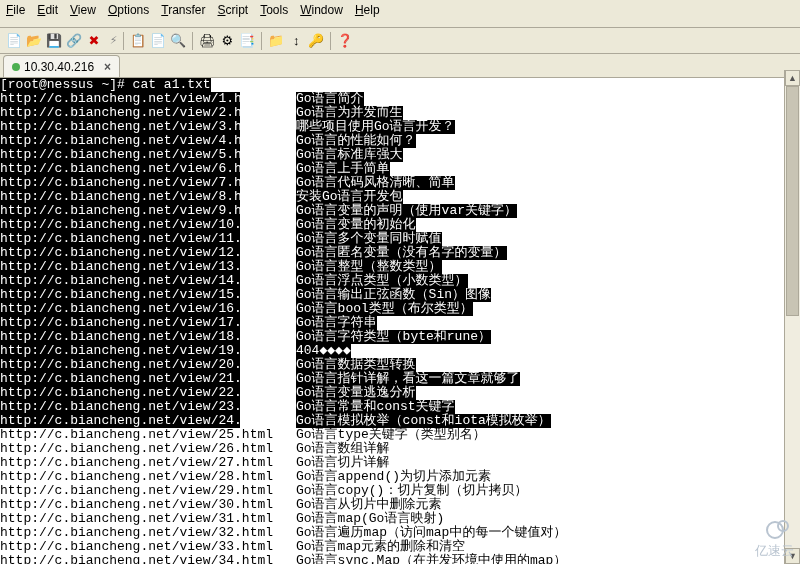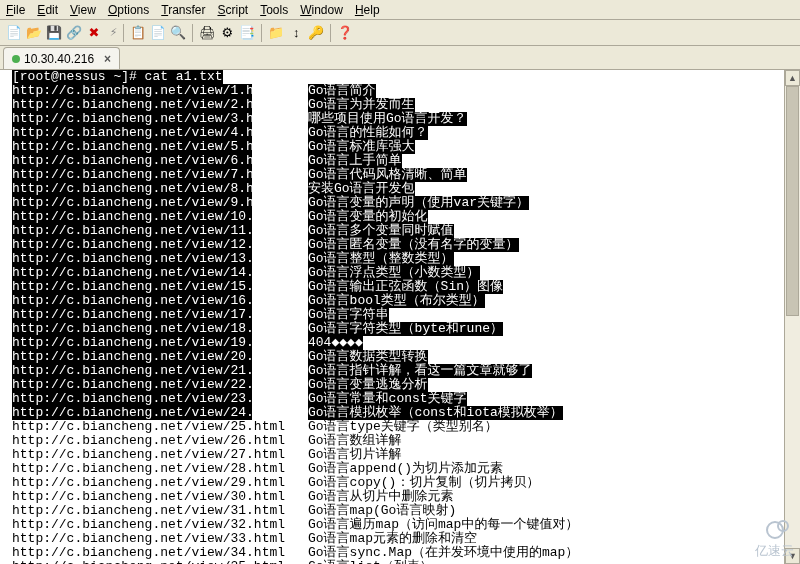--- a/index.html
+++ b/index.html
@@ -11,21 +11,21 @@
   height: 564px;
   overflow: hidden;
   position: relative;
 }
 .menubar {
   background: #ece9d8;
   padding: 3px 6px;
   display: flex;
   gap: 12px;
   border-bottom: 1px solid #aca899;
-  height: 20px;
+  height: 28px;
 }
 .menubar span { cursor: default; }
 .menubar span u { text-decoration: underline; }
 .toolbar {
   background: #ece9d8;
   padding: 3px 6px;
   display: flex;
   gap: 4px;
   align-items: center;
   border-bottom: 1px solid #aca899;
@@ -60,21 +60,21 @@
 .term {
   background:#fff;
   font-family:"Courier New","SimSun",monospace;
   font-size:13px;
   line-height:14px;
   height: calc(564px - 20px - 26px - 24px);
   overflow:hidden;
   position:relative;
   white-space:pre;
 }
-.line { display:flex;padding-left:12px; }
+.line { display:flex; }
 .sel { background:#000; color:#fff; }
 .nsel { color:#000; }
 .url { width:240px; display:inline-block; }
 .gap { width:56px; display:inline-block; }
 .desc { }
 .scrollbar-v {
   position:absolute; right:0; top:70px; bottom:0; width:16px;
   background:#ece9d8; border-left:1px solid #aca899;
 }
 .sb-btn { height:16px; background:#ece9d8; border:1px solid #aca899; display:flex; align-items:center; justify-content:center; font-size:9px; color:#555;}

